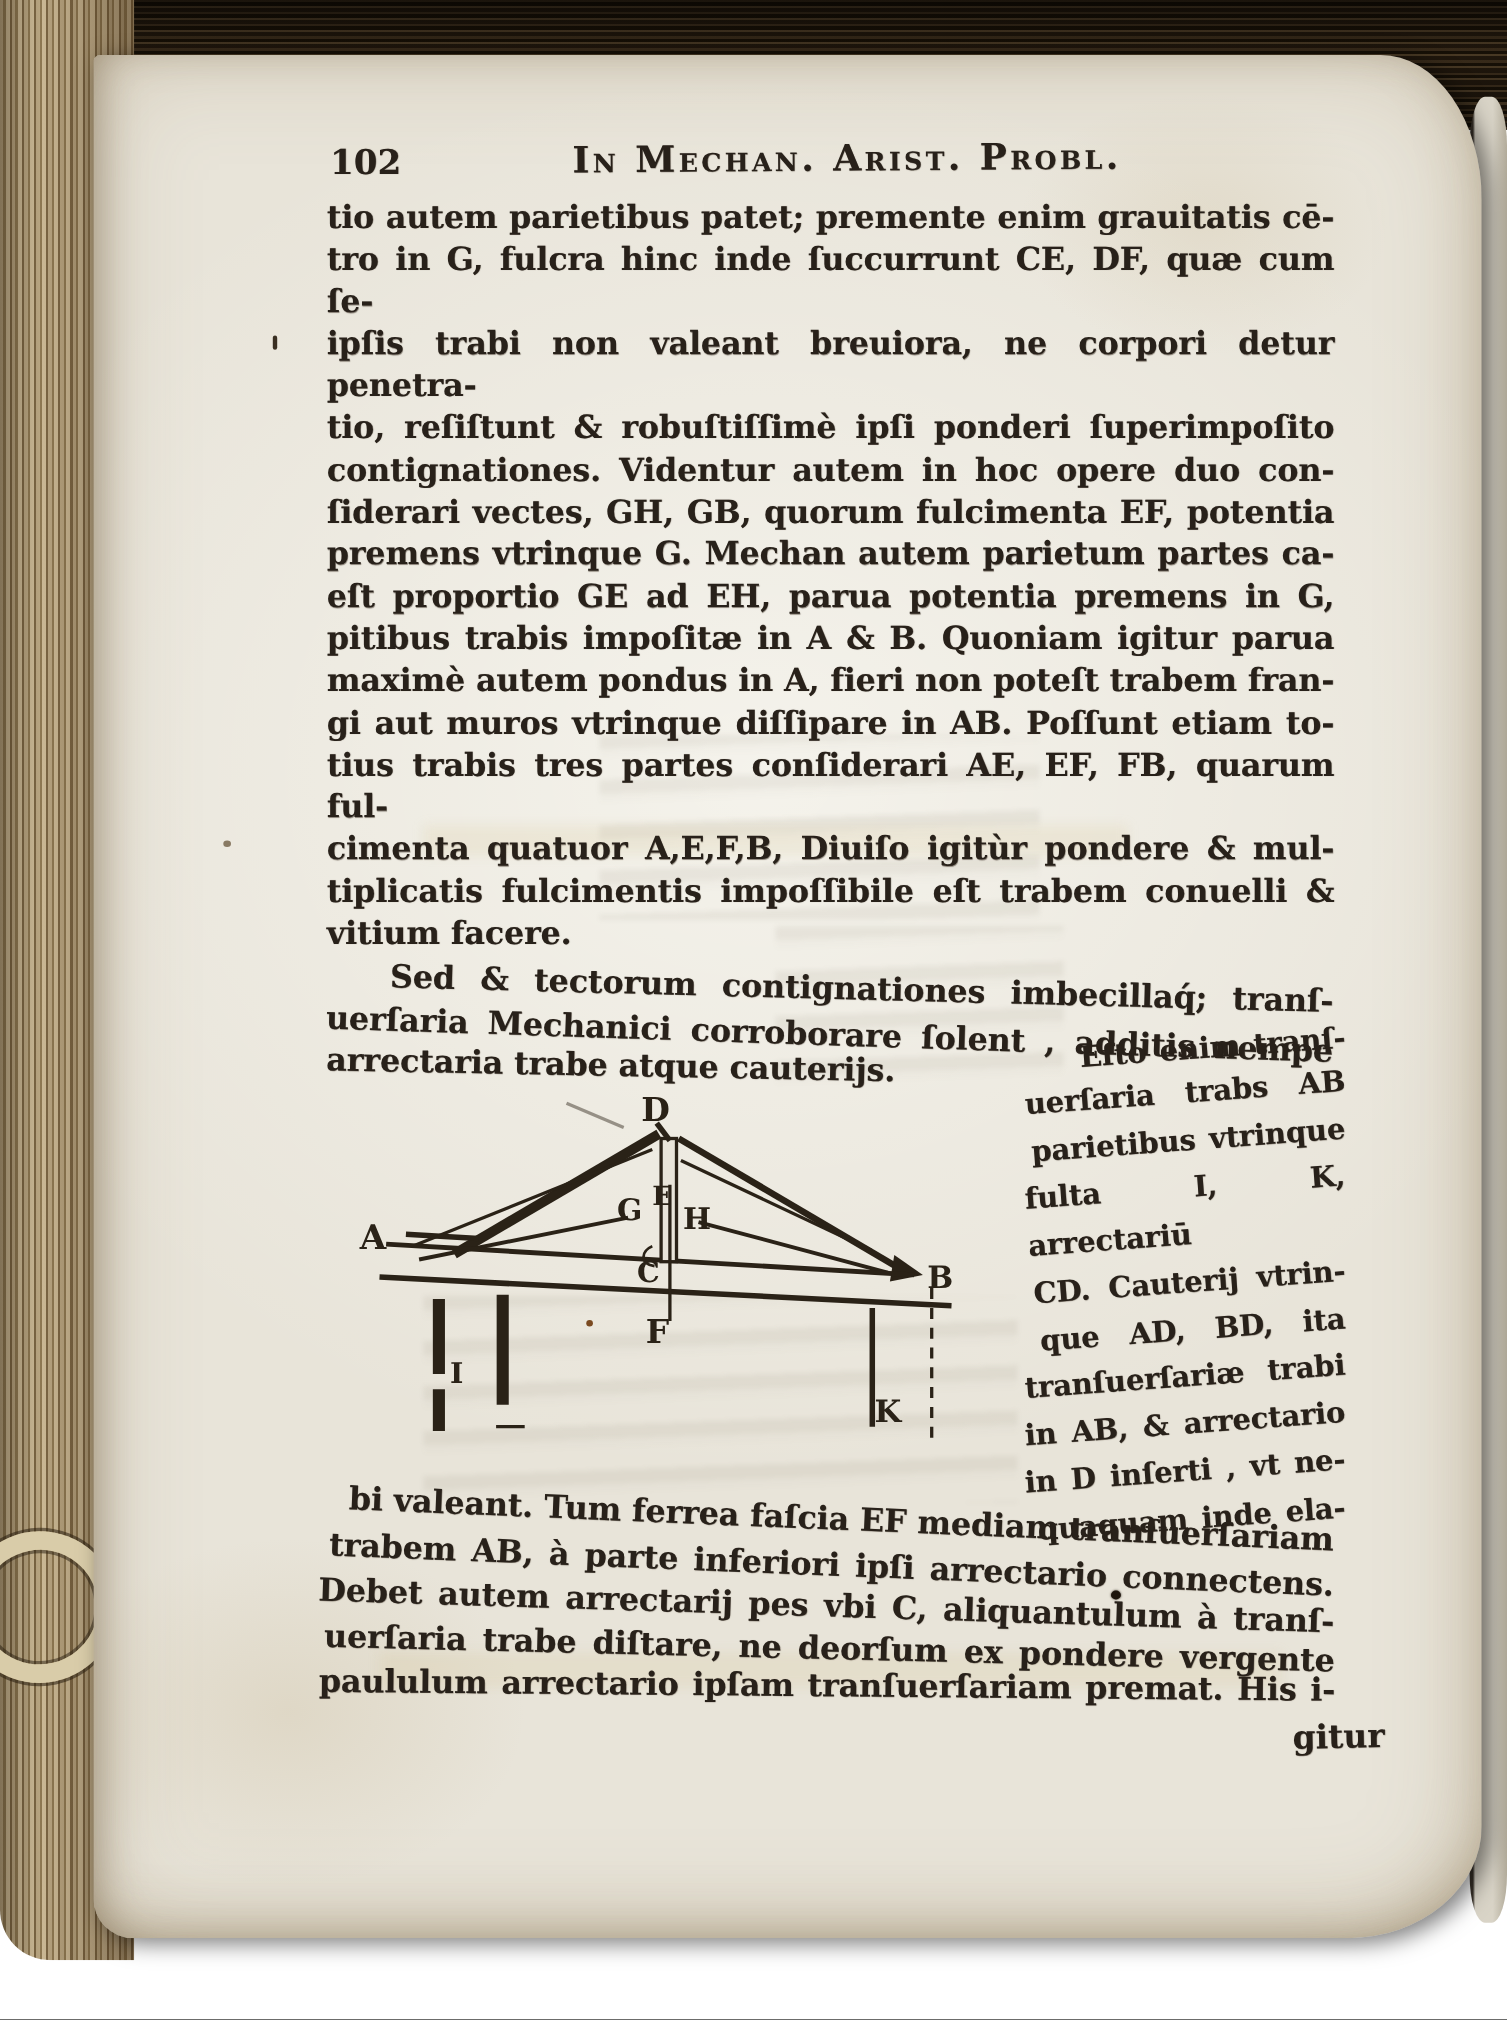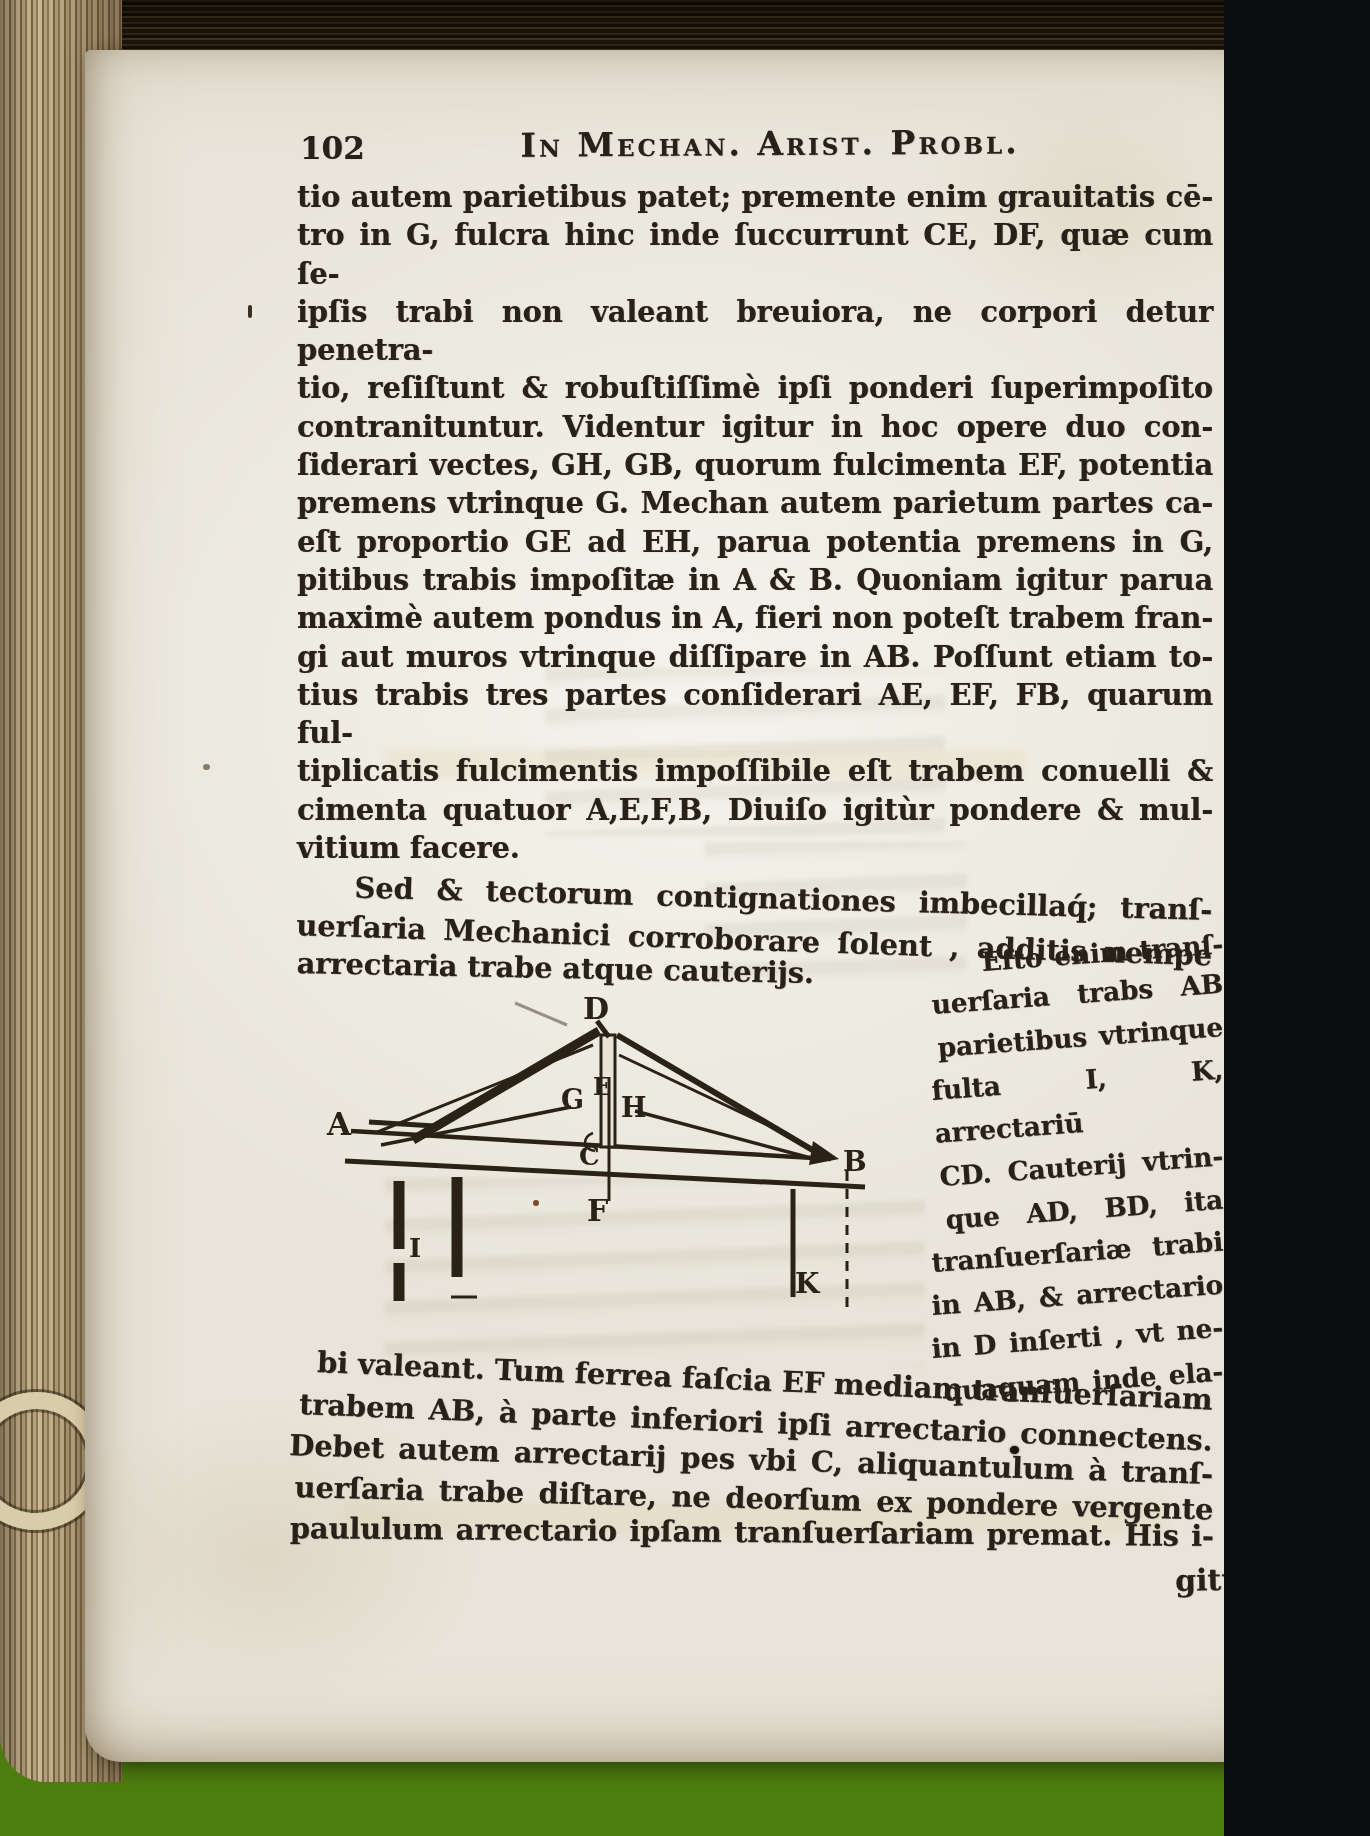--- a/index.html
+++ b/index.html
@@ -1,16 +1,16 @@
 <!DOCTYPE html>
 <html><head>
 <meta charset="utf-8">
 <style>
   html,body{margin:0;padding:0;background:#0a0c0d;}
-  .scene{position:relative;width:1224px;height:1836px;overflow:hidden;background:#4d7c0f;
+  .scene{position:relative;width:1370px;height:1836px;overflow:hidden;background:#ffffff;
          font-family:"DejaVu Serif", serif;}
   
   .top-edge{position:absolute;left:0;top:0;width:1370px;height:118px;z-index:1;
     background:
       linear-gradient(180deg, rgba(0,0,0,.6), rgba(0,0,0,0) 42%),
       linear-gradient(180deg, rgba(20,12,4,.25), rgba(0,0,0,.45) 85%),
       repeating-linear-gradient(180deg,#523f27 0 2px,#1f1609 2px 5px,#6a5436 5px 7px,#2c2012 7px 11px);}
   
   .gutter{position:absolute;left:0;top:0;width:122px;height:1782px;z-index:2;
     border-bottom-left-radius:46px;
@@ -95,30 +95,30 @@
     <div class="smudge sm2"></div>
 
     <div class="pagenum ink">102</div>
     <div class="runtitle ink">In Mechan. Arist. Probl.</div>
 
     <div class="bodyblock ink">
       <div class="ln jl">tio autem parietibus patet; premente enim grauitatis cē-</div>
       <div class="ln jl">tro in G, fulcra hinc inde ſuccurrunt CE, DF, quæ cum ſe-</div>
       <div class="ln jl">ipſis trabi non valeant breuiora, ne corpori detur penetra-</div>
       <div class="ln jl">tio, reſiſtunt &amp; robuſtiſſimè ipſi ponderi ſuperimpoſito</div>
-      <div class="ln jl">contranituntur.  Videntur igitur in hoc opere duo con-</div>
+      <div class="ln jl">contignationes.  Videntur autem in hoc opere duo con-</div>
       <div class="ln jl">ſiderari vectes, GH, GB, quorum fulcimenta EF, potentia</div>
       <div class="ln jl">premens vtrinque G. Mechan autem parietum partes ca-</div>
       <div class="ln jl">eſt proportio GE ad EH, parua potentia premens in G,</div>
       <div class="ln jl">pitibus trabis impoſitæ in A &amp; B.  Quoniam igitur parua</div>
       <div class="ln jl">maximè autem pondus in A, fieri non poteſt trabem fran-</div>
       <div class="ln jl">gi aut muros vtrinque diſſipare in AB.  Poſſunt etiam to-</div>
       <div class="ln jl">tius trabis tres partes conſiderari AE, EF, FB, quarum ful-</div>
+      <div class="ln jl">cimenta quatuor A,E,F,B, Diuiſo igitùr pondere &amp; mul-</div>
       <div class="ln jl">tiplicatis fulcimentis impoſſibile eſt trabem conuelli &amp;</div>
-      <div class="ln jl">cimenta quatuor A,E,F,B, Diuiſo igitùr pondere &amp; mul-</div>
       <div class="ln">vitium facere.</div>
       <div class="ln jl">Sed &amp; tectorum contignationes imbecillaq́; tranſ-</div>
       <div class="ln jl">uerſaria Mechanici corroborare ſolent , additis nempe</div>
       <div class="ln">arrectaria trabe atque cauterijs.</div>
     </div>
 
     <div class="sideblock ink">
       <div class="ln jl">Eſto enim tranſ-</div>
       <div class="ln jl">uerſaria trabs AB</div>
       <div class="ln jl">parietibus vtrinque</div>

